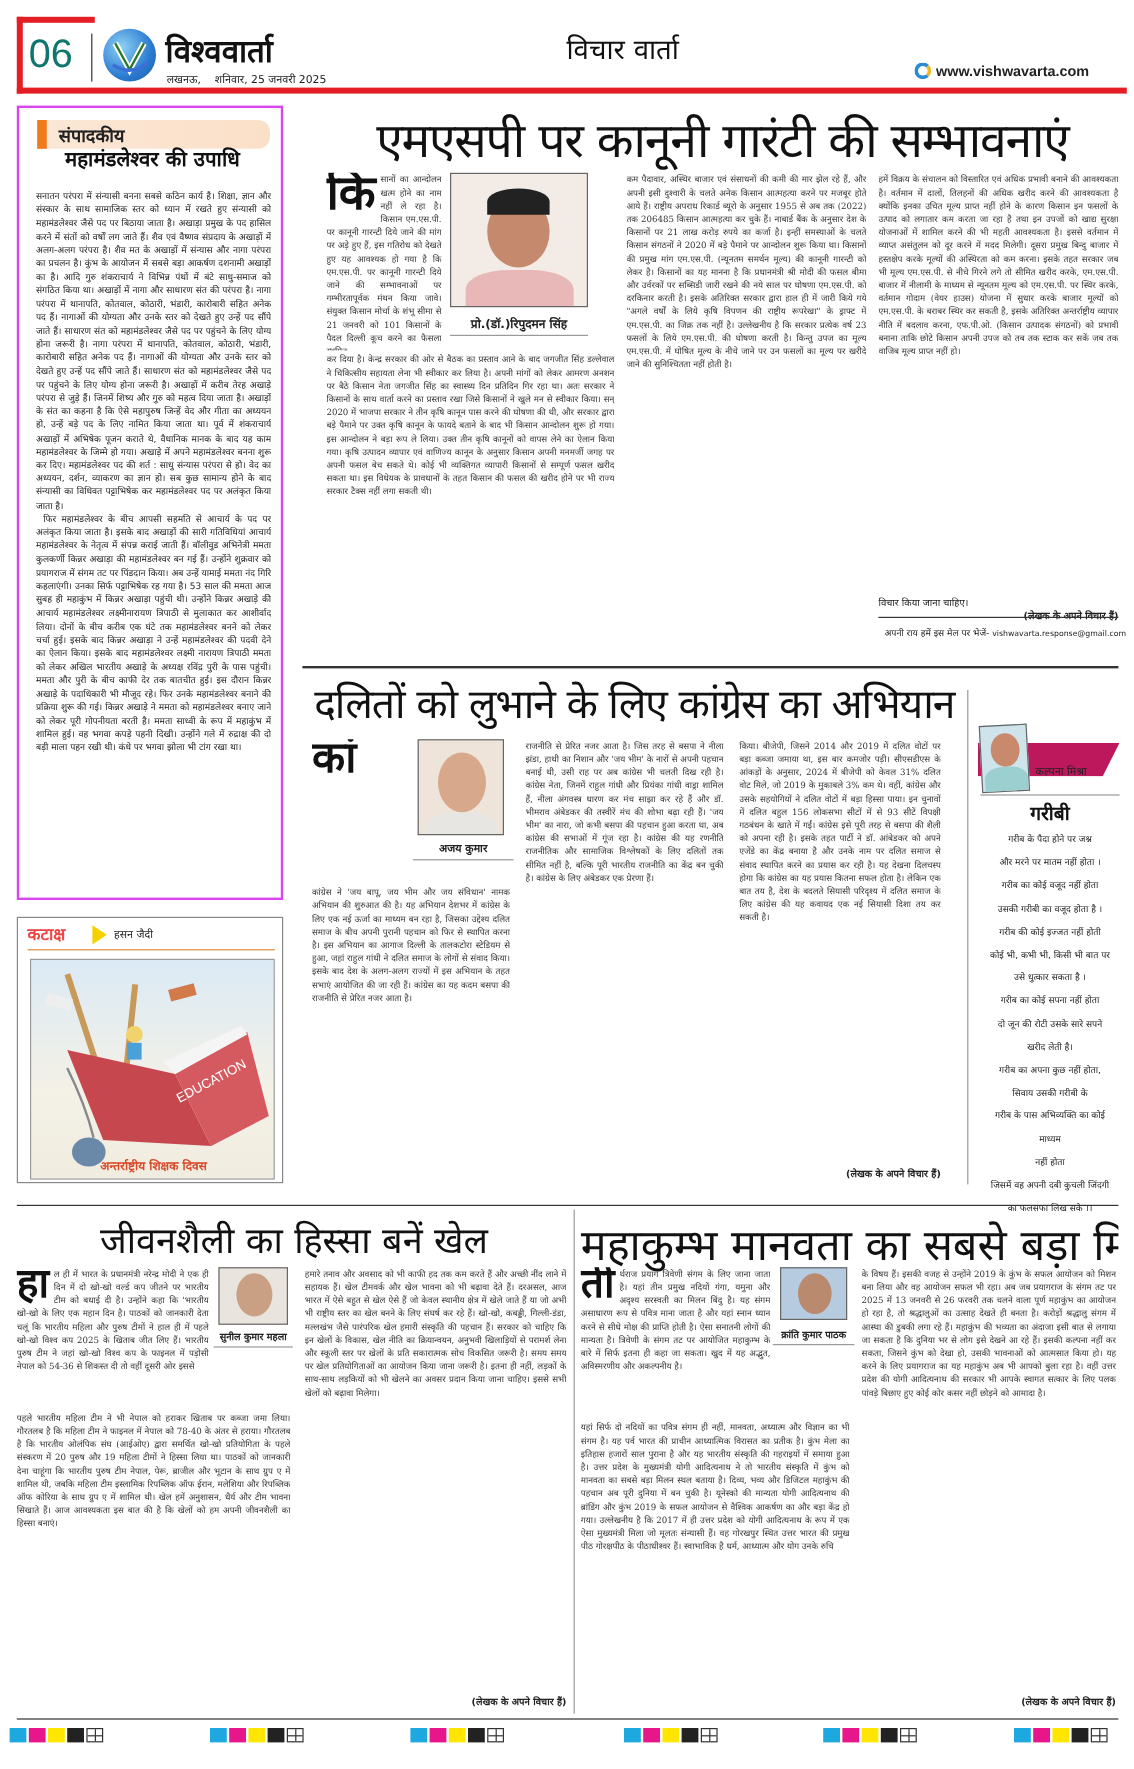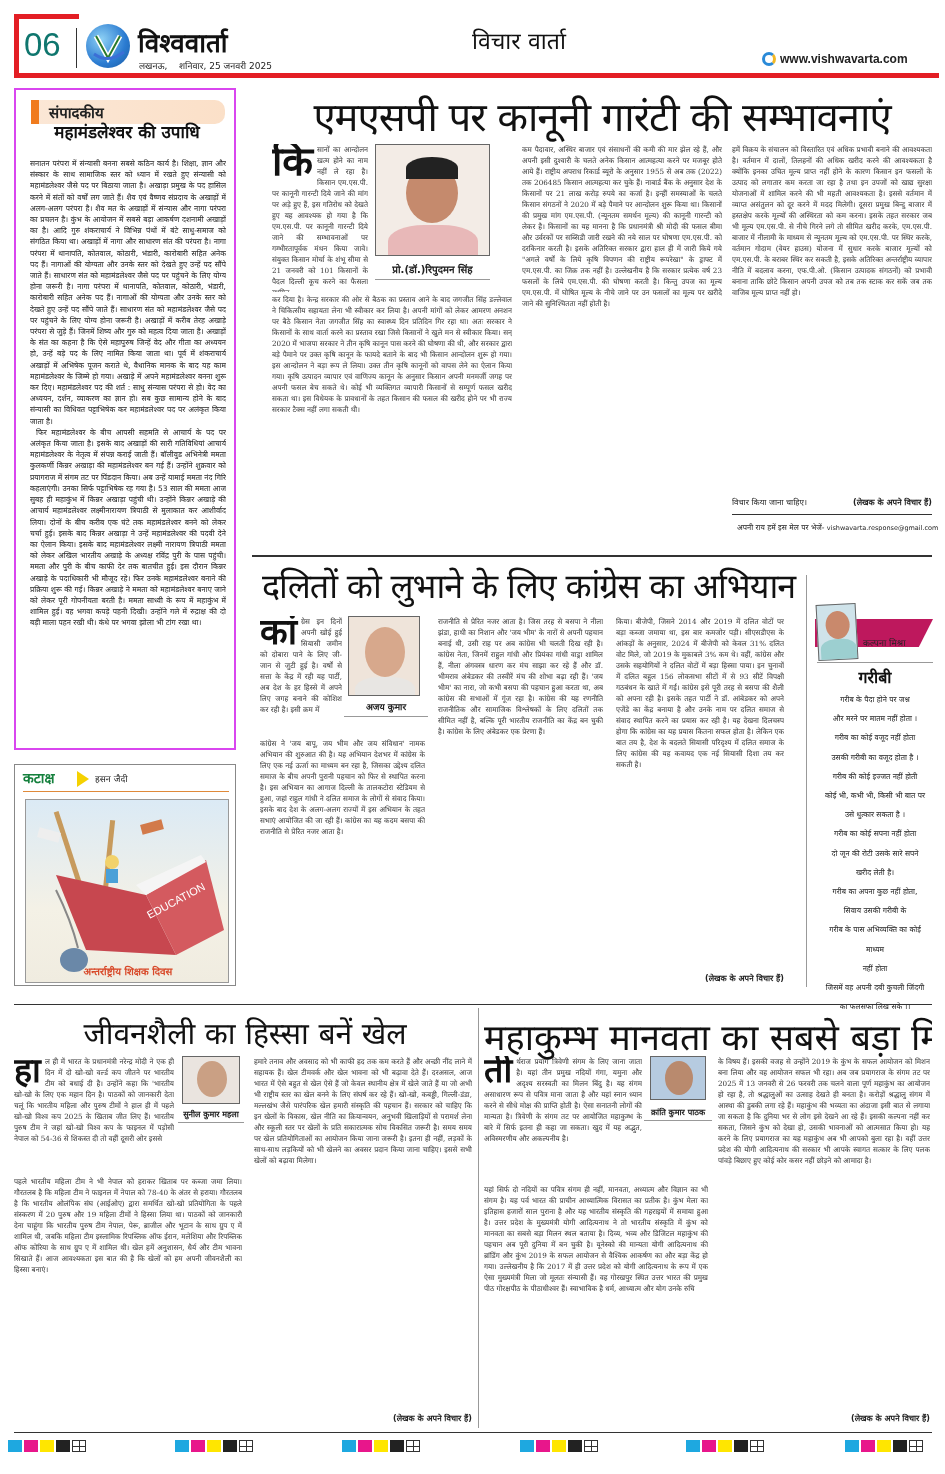--- a/index.html
+++ b/index.html
@@ -49,21 +49,21 @@
     <div class="abs" style="left:18px;top:2px;font-size:15px;font-weight:bold;color:#222;">संपादकीय</div>
   </div>
   <div class="abs head" style="left:0;top:30px;width:222px;font-size:17px;">महामंडलेश्वर की उपाधि</div>
   <div class="abs txt" style="left:14px;top:68px;width:196px;height:586px;font-family:'DejaVu Sans',sans-serif;font-size:7.5px;line-height:11.2px;color:#222;">
     <p>सनातन परंपरा में संन्यासी बनना सबसे कठिन कार्य है। शिक्षा, ज्ञान और संस्कार के साथ सामाजिक स्तर को ध्यान में रखते हुए संन्यासी को महामंडलेश्वर जैसे पद पर बिठाया जाता है। अखाड़ा प्रमुख के पद हासिल करने में संतों को वर्षों लग जाते हैं। शैव एवं वैष्णव संप्रदाय के अखाड़ों में अलग-अलग परंपरा है। शैव मत के अखाड़ों में संन्यास और नागा परंपरा का प्रचलन है। कुंभ के आयोजन में सबसे बड़ा आकर्षण दशनामी अखाड़ों का है। आदि गुरु शंकराचार्य ने विभिन्न पंथों में बंटे साधु-समाज को संगठित किया था। अखाड़ों में नागा और साधारण संत की परंपरा है। नागा परंपरा में थानापति, कोतवाल, कोठारी, भंडारी, कारोबारी सहित अनेक पद हैं। नागाओं की योग्यता और उनके स्तर को देखते हुए उन्हें पद सौंपे जाते हैं। साधारण संत को महामंडलेश्वर जैसे पद पर पहुंचने के लिए योग्य होना जरूरी है। नागा परंपरा में थानापति, कोतवाल, कोठारी, भंडारी, कारोबारी सहित अनेक पद हैं। नागाओं की योग्यता और उनके स्तर को देखते हुए उन्हें पद सौंपे जाते हैं। साधारण संत को महामंडलेश्वर जैसे पद पर पहुंचने के लिए योग्य होना जरूरी है। अखाड़ों में करीब तेरह अखाड़े परंपरा से जुड़े हैं। जिनमें शिष्य और गुरु को महत्व दिया जाता है। अखाड़ों के संत का कहना है कि ऐसे महापुरुष जिन्हें वेद और गीता का अध्ययन हो, उन्हें बड़े पद के लिए नामित किया जाता था। पूर्व में शंकराचार्य अखाड़ों में अभिषेक पूजन कराते थे, वैधानिक मानक के बाद यह काम महामंडलेश्वर के जिम्मे हो गया। अखाड़े में अपने महामंडलेश्वर बनना शुरू कर दिए। महामंडलेश्वर पद की शर्त : साधु संन्यास परंपरा से हो। वेद का अध्ययन, दर्शन, व्याकरण का ज्ञान हो। सब कुछ सामान्य होने के बाद संन्यासी का विधिवत पट्टाभिषेक कर महामंडलेश्वर पद पर अलंकृत किया जाता है।</p>
     <p style="text-indent:6px;">फिर महामंडलेश्वर के बीच आपसी सहमति से आचार्य के पद पर अलंकृत किया जाता है। इसके बाद अखाड़ों की सारी गतिविधियां आचार्य महामंडलेश्वर के नेतृत्व में संपन्न कराई जाती हैं। बॉलीवुड अभिनेत्री ममता कुलकर्णी किन्नर अखाड़ा की महामंडलेश्वर बन गई हैं। उन्होंने शुक्रवार को प्रयागराज में संगम तट पर पिंडदान किया। अब उन्हें यामाई ममता नंद गिरि कहलाएंगी। उनका सिर्फ पट्टाभिषेक रह गया है। 53 साल की ममता आज सुबह ही महाकुंभ में किन्नर अखाड़ा पहुंची थी। उन्होंने किन्नर अखाड़े की आचार्य महामंडलेश्वर लक्ष्मीनारायण त्रिपाठी से मुलाकात कर आशीर्वाद लिया। दोनों के बीच करीब एक घंटे तक महामंडलेश्वर बनने को लेकर चर्चा हुई। इसके बाद किन्नर अखाड़ा ने उन्हें महामंडलेश्वर की पदवी देने का ऐलान किया। इसके बाद महामंडलेश्वर लक्ष्मी नारायण त्रिपाठी ममता को लेकर अखिल भारतीय अखाड़े के अध्यक्ष रविंद्र पुरी के पास पहुंची। ममता और पुरी के बीच काफी देर तक बातचीत हुई। इस दौरान किन्नर अखाड़े के पदाधिकारी भी मौजूद रहे। फिर उनके महामंडलेश्वर बनाने की प्रक्रिया शुरू की गई। किन्नर अखाड़े ने ममता को महामंडलेश्वर बनाए जाने को लेकर पूरी गोपनीयता बरती है। ममता साध्वी के रूप में महाकुंभ में शामिल हुई। वह भगवा कपड़े पहनी दिखी। उन्होंने गले में रुद्राक्ष की दो बड़ी माला पहन रखी थी। कंधे पर भगवा झोला भी टांग रखा था।</p>
   </div>
 </div>
 
 <div class="abs" style="left:14px;top:764px;width:222px;height:222px;border:1px solid #888;">
-  <div class="abs" style="left:8px;top:3px;font-size:14px;font-weight:bold;color:#15803d;">कटाक्ष</div>
+  <div class="abs" style="left:8px;top:3px;font-size:14px;font-weight:bold;color:#ef4444;">कटाक्ष</div>
   <div class="abs" style="left:62px;top:6px;width:0;height:0;border-top:8px solid transparent;border-bottom:8px solid transparent;border-left:12px solid #f5d100;"></div>
   <div class="abs" style="left:80px;top:7px;font-size:9px;color:#222;">हसन जैदी</div>
   <div class="abs" style="left:8px;top:26px;width:206px;height:1px;background:#e08a3a;"></div>
   <div class="abs" style="left:10px;top:34px;width:204px;height:184px;background:linear-gradient(180deg,#dbeaf5 0%,#f4f1e6 60%,#f0ece0 100%);border:1px solid #999;overflow:hidden;">
     <svg width="204" height="184" viewBox="0 0 204 184">
       <rect x="40" y="10" width="5" height="80" fill="#c79a5c" transform="rotate(-18 42 50)"></rect>
       <rect x="80" y="20" width="5" height="80" fill="#c79a5c" transform="rotate(6 82 60)"></rect>
       <polygon points="30,75 120,95 150,155 60,150" fill="#c7474f"></polygon>
       <polygon points="120,95 180,60 198,130 150,155" fill="#d45a5f"></polygon>
       <polygon points="110,85 175,55 180,62 120,95" fill="#f5f5f5"></polygon>
@@ -92,38 +92,37 @@
       <div class="face" style="left:30px;top:12px;width:52px;height:22px;background:#222;border-radius:50% 50% 0 0;"></div>
       <div class="abs" style="left:12px;top:80px;width:90px;height:40px;background:#e8b8b8;border-radius:40% 40% 0 0;"></div>
     </div>
     <div class="caption" style="left:103px;top:118px;width:115px;">प्रो.(डॉ.)रिपुदमन सिंह</div>
     <div class="abs txt" style="left:0;top:150px;width:240px;height:250px;">कर दिया है। केन्द्र सरकार की ओर से बैठक का प्रस्ताव आने के बाद जगजीत सिंह डल्लेवाल ने चिकित्सीय सहायता लेना भी स्वीकार कर लिया है। अपनी मांगों को लेकर आमरण अनशन पर बैठे किसान नेता जगजीत सिंह का स्वास्थ्य दिन प्रतिदिन गिर रहा था। अतः सरकार ने किसानों के साथ वार्ता करने का प्रस्ताव रखा जिसे किसानों ने खुले मन से स्वीकार किया। सन् 2020 में भाजपा सरकार ने तीन कृषि कानून पास करने की घोषणा की थी, और सरकार द्वारा बड़े पैमाने पर उक्त कृषि कानून के फायदे बताने के बाद भी किसान आन्दोलन शुरू हो गया। इस आन्दोलन ने बड़ा रूप ले लिया। उक्त तीन कृषि कानूनों को वापस लेने का ऐलान किया गया। कृषि उत्पादन व्यापार एवं वाणिज्य कानून के अनुसार किसान अपनी मनमर्जी जगह पर अपनी फसल बेच सकते थे। कोई भी व्यक्तिगत व्यापारी किसानों से सम्पूर्ण फसल खरीद सकता था। इस विधेयक के प्रावधानों के तहत किसान की फसल की खरीद होने पर भी राज्य सरकार टैक्स नहीं लगा सकती थी।</div>
   </div>
 
   <div class="abs txt" style="left:250px;top:56px;width:200px;height:400px;">कम पैदावार, अस्थिर बाजार एवं संसाधनों की कमी की मार झेल रहे हैं, और अपनी इसी दुश्वारी के चलते अनेक किसान आत्महत्या करने पर मजबूर होते आये हैं। राष्ट्रीय अपराध रिकार्ड ब्यूरो के अनुसार 1955 से अब तक (2022) तक 206485 किसान आत्महत्या कर चुके हैं। नाबार्ड बैंक के अनुसार देश के किसानों पर 21 लाख करोड़ रुपये का कर्जा है। इन्हीं समस्याओं के चलते किसान संगठनों ने 2020 में बड़े पैमाने पर आन्दोलन शुरू किया था। किसानों की प्रमुख मांग एम.एस.पी. (न्यूनतम समर्थन मूल्य) की कानूनी गारन्टी को लेकर है। किसानों का यह मानना है कि प्रधानमंत्री श्री मोदी की फसल बीमा और उर्वरकों पर सब्सिडी जारी रखने की नये साल पर घोषणा एम.एस.पी. को दरकिनार करती है। इसके अतिरिक्त सरकार द्वारा हाल ही में जारी किये गये "अगले वर्षों के लिये कृषि विपणन की राष्ट्रीय रूपरेखा" के ड्राफ्ट में एम.एस.पी. का जिक्र तक नहीं है। उल्लेखनीय है कि सरकार प्रत्येक वर्ष 23 फसलों के लिये एम.एस.पी. की घोषणा करती है। किन्तु उपज का मूल्य एम.एस.पी. में घोषित मूल्य के नीचे जाने पर उन फसलों का मूल्य पर खरीदे जाने की सुनिश्चितता नहीं होती है।</div>
 
   <div class="abs txt" style="left:460px;top:56px;width:200px;height:350px;">हमें विक्रय के संचालन को विस्तारित एवं अधिक प्रभावी बनाने की आवश्यकता है। वर्तमान में दालों, तिलहनों की अधिक खरीद करने की आवश्यकता है क्योंकि इनका उचित मूल्य प्राप्त नहीं होने के कारण किसान इन फसलों के उत्पाद को लगातार कम करता जा रहा है तथा इन उपजों को खाद्य सुरक्षा योजनाओं में शामिल करने की भी महती आवश्यकता है। इससे वर्तमान में व्याप्त असंतुलन को दूर करने में मदद मिलेगी। दूसरा प्रमुख बिन्दु बाजार में हस्तक्षेप करके मूल्यों की अस्थिरता को कम करना। इसके तहत सरकार जब भी मूल्य एम.एस.पी. से नीचे गिरने लगे तो सीमित खरीद करके, एम.एस.पी. बाजार में नीलामी के माध्यम से न्यूनतम मूल्य को एम.एस.पी. पर स्थिर करके, वर्तमान गोदाम (वेयर हाउस) योजना में सुधार करके बाजार मूल्यों को एम.एस.पी. के बराबर स्थिर कर सकती है, इसके अतिरिक्त अन्तर्राष्ट्रीय व्यापार नीति में बदलाव करना, एफ.पी.ओ. (किसान उत्पादक संगठनों) को प्रभावी बनाना ताकि छोटे किसान अपनी उपज को तब तक स्टाक कर सकें जब तक वाजिब मूल्य प्राप्त नहीं हो।</div>
-  <div class="abs" style="left:460px;top:408px;width:200px;display:flex;justify-content:space-between;font-size:8px;">
+  <div class="abs" style="left:460px;top:408px;width:200px;display:flex;justify-content:space-between;font-size:8px;flex-direction:column;">
     <span>विचार किया जाना चाहिए।</span>
     <span class="sig">(लेखक के अपने विचार हैं)</span>
   </div>
   <div class="abs" style="left:460px;top:426px;width:200px;height:1px;background:#333;"></div>
   <div class="abs" style="left:465px;top:434px;width:195px;font-size:7.5px;white-space:nowrap;">
     <span>अपनी राय हमें इस मेल पर भेजें-</span>
     <span style="font-size:6.5px;">vishwavarta.response@gmail.com</span>
   </div>
 </div>
 
 <div class="abs" style="left:252px;top:555px;width:680px;height:2px;background:#333;"></div>
 
 <div class="abs" style="left:252px;top:560px;width:553px;height:430px;">
   <div class="abs head" style="left:0;top:2px;width:553px;font-size:34px;font-weight:normal;letter-spacing:-1px;">दलितों को लुभाने के लिए कांग्रेस का अभियान</div>
   <div class="abs txt" style="left:8px;top:56px;width:82px;height:120px;">
     <span class="lead" style="font-size:36px;">कां</span>
-    <span>ग्रेस इन दिनों अपनी खोई हुई सियासी जमीन को दोबारा पाने के लिए जी-जान से जुटी हुई है। वर्षों से सत्ता के केंद्र में रही यह पार्टी, अब देश के हर हिस्से में अपने लिए जगह बनाने की कोशिश कर रही है। इसी क्रम में</span>
   </div>
   <div class="photo" style="left:96px;top:56px;width:72px;height:80px;background:#efe4da;overflow:hidden;">
     <div class="face" style="left:16px;top:10px;width:40px;height:50px;background:#d7a88c;"></div>
     <div class="abs" style="left:6px;top:60px;width:60px;height:30px;background:#e8e6e3;border-radius:40% 40% 0 0;"></div>
   </div>
   <div class="caption" style="left:92px;top:140px;width:84px;font-size:9px;">अजय कुमार</div>
   <div class="abs txt" style="left:8px;top:178px;width:165px;height:248px;">कांग्रेस ने 'जय बापू, जय भीम और जय संविधान' नामक अभियान की शुरुआत की है। यह अभियान देशभर में कांग्रेस के लिए एक नई ऊर्जा का माध्यम बन रहा है, जिसका उद्देश्य दलित समाज के बीच अपनी पुरानी पहचान को फिर से स्थापित करना है। इस अभियान का आगाज दिल्ली के तालकटोरा स्टेडियम से हुआ, जहां राहुल गांधी ने दलित समाज के लोगों से संवाद किया। इसके बाद देश के अलग-अलग राज्यों में इस अभियान के तहत सभाएं आयोजित की जा रही हैं। कांग्रेस का यह कदम बसपा की राजनीति से प्रेरित नजर आता है।</div>
   <div class="abs txt" style="left:186px;top:56px;width:165px;height:370px;">राजनीति से प्रेरित नजर आता है। जिस तरह से बसपा ने नीला झंडा, हाथी का निशान और 'जय भीम' के नारों से अपनी पहचान बनाई थी, उसी राह पर अब कांग्रेस भी चलती दिख रही है। कांग्रेस नेता, जिनमें राहुल गांधी और प्रियंका गांधी वाड्रा शामिल हैं, नीला अंगवस्त्र धारण कर मंच साझा कर रहे हैं और डॉ. भीमराव अंबेडकर की तस्वीरें मंच की शोभा बढ़ा रही हैं। 'जय भीम' का नारा, जो कभी बसपा की पहचान हुआ करता था, अब कांग्रेस की सभाओं में गूंज रहा है। कांग्रेस की यह रणनीति राजनीतिक और सामाजिक विश्लेषकों के लिए दलितों तक सीमित नहीं है, बल्कि पूरी भारतीय राजनीति का केंद्र बन चुकी है। कांग्रेस के लिए अंबेडकर एक प्रेरणा हैं।</div>
   <div class="abs txt" style="left:364px;top:56px;width:168px;height:352px;">किया। बीजेपी, जिसने 2014 और 2019 में दलित वोटों पर बड़ा कब्जा जमाया था, इस बार कमजोर पड़ी। सीएसडीएस के आंकड़ों के अनुसार, 2024 में बीजेपी को केवल 31% दलित वोट मिले, जो 2019 के मुकाबले 3% कम थे। वहीं, कांग्रेस और उसके सहयोगियों ने दलित वोटों में बड़ा हिस्सा पाया। इन चुनावों में दलित बहुल 156 लोकसभा सीटों में से 93 सीटें विपक्षी गठबंधन के खाते में गईं। कांग्रेस इसे पूरी तरह से बसपा की शैली को अपना रही है। इसके तहत पार्टी ने डॉ. आंबेडकर को अपने एजेंडे का केंद्र बनाया है और उनके नाम पर दलित समाज से संवाद स्थापित करने का प्रयास कर रही है। यह देखना दिलचस्प होगा कि कांग्रेस का यह प्रयास कितना सफल होता है। लेकिन एक बात तय है, देश के बदलते सियासी परिदृश्य में दलित समाज के लिए कांग्रेस की यह कवायद एक नई सियासी दिशा तय कर सकती है।</div>
   <div class="abs sig" style="left:364px;top:412px;width:168px;">(लेखक के अपने विचार हैं)</div>

